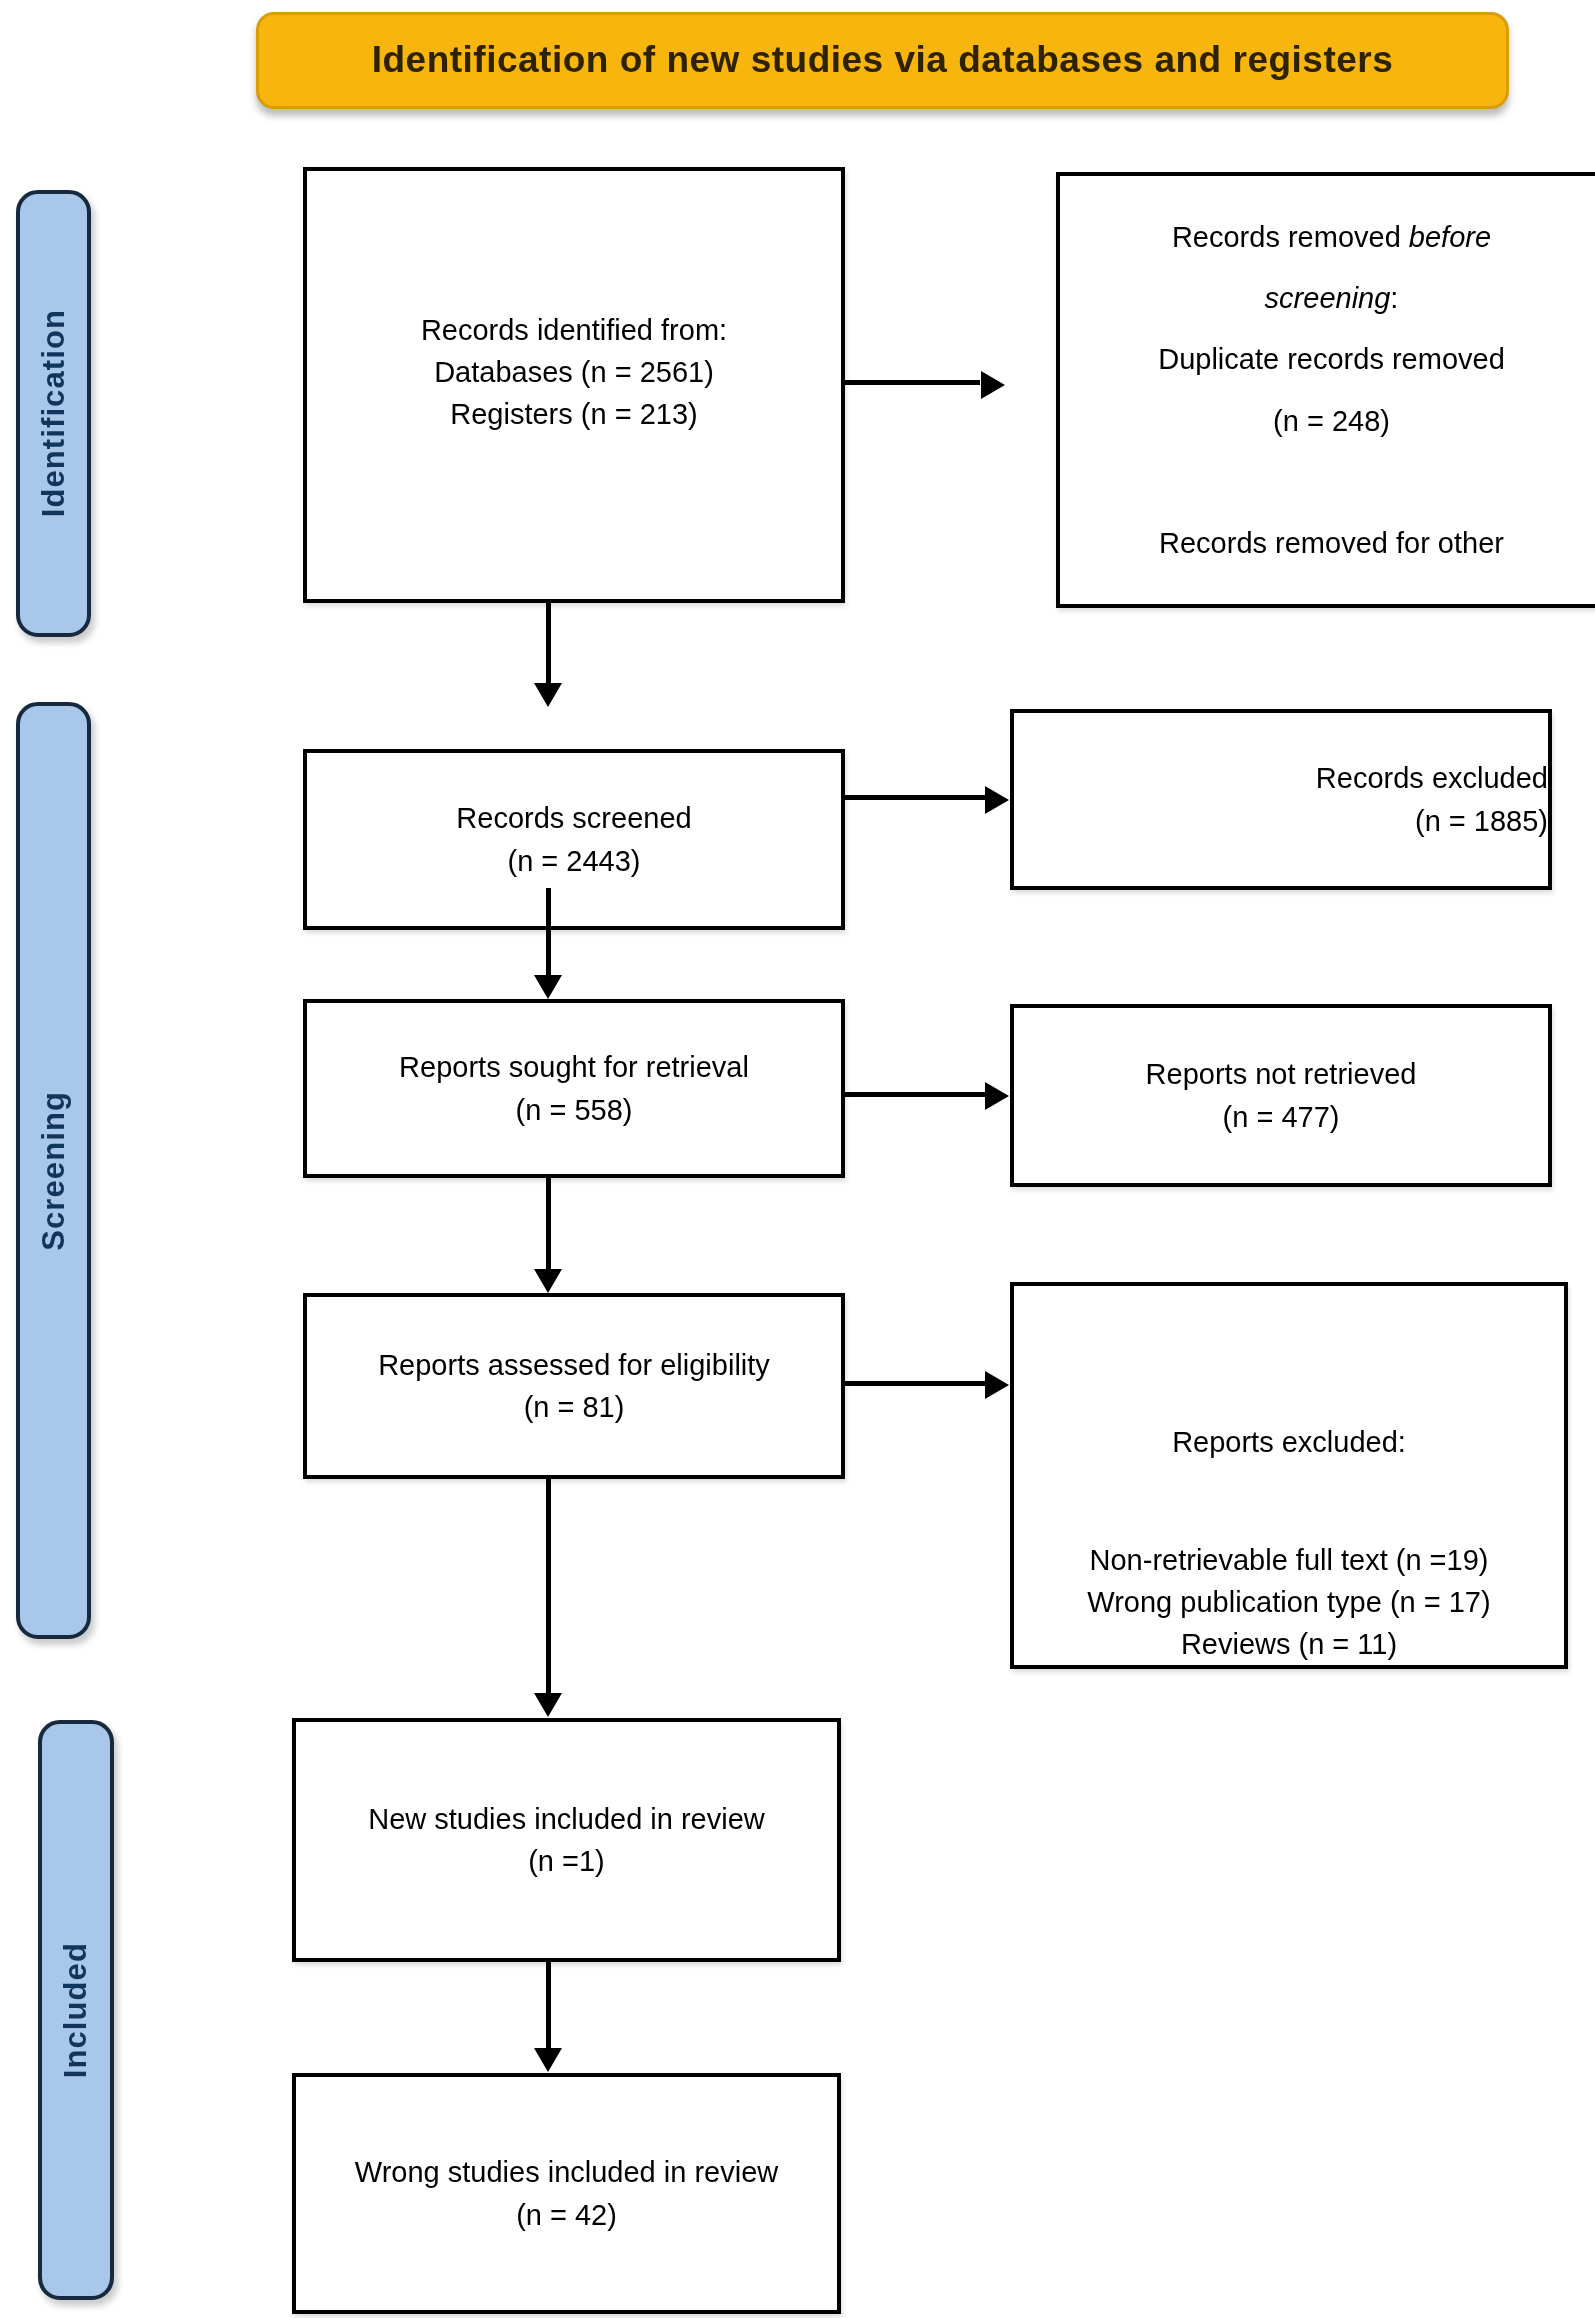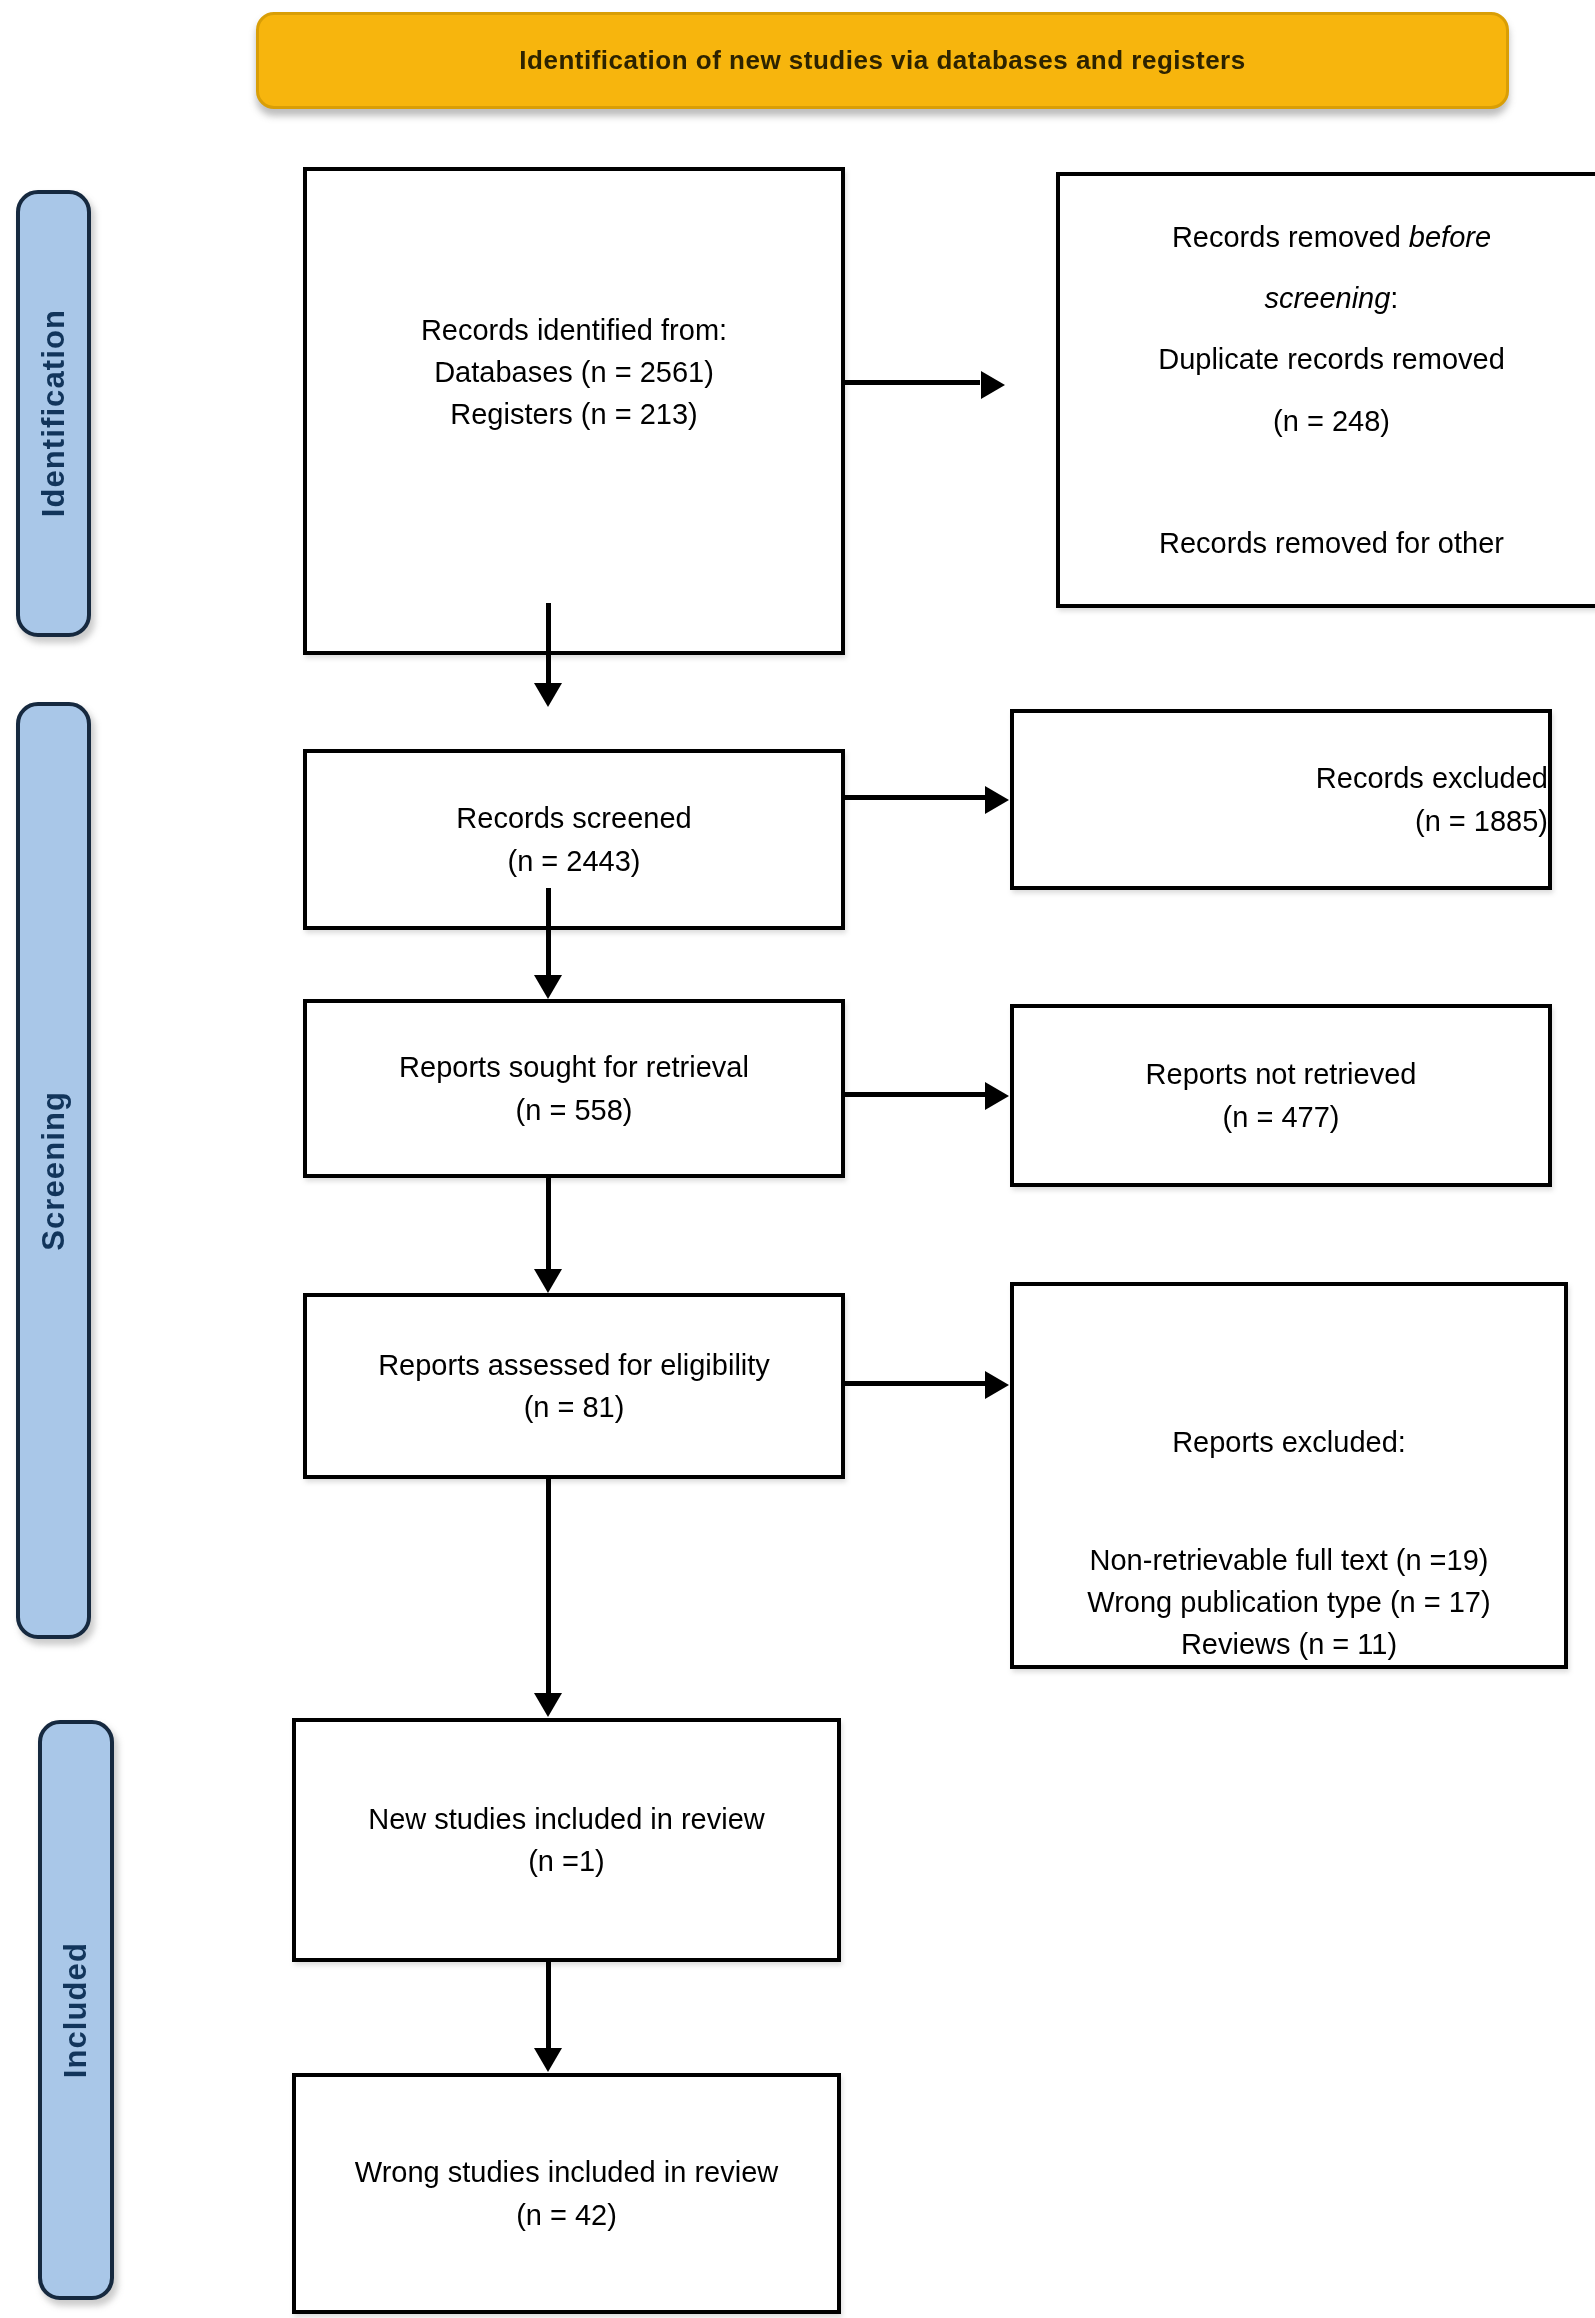--- a/index.html
+++ b/index.html
@@ -18,21 +18,21 @@
     left:256px; top:11.7px;
     width:1253px; height:97px;
     background:#f7b50d;
     border:3.2px solid #d99e06;
     border-radius:18px;
     box-sizing:border-box;
     display:flex; align-items:center; justify-content:center;
     box-shadow:0 6.4px 7.4px rgba(110,110,110,.45);
   }
   .banner span{
-    font-size:26px; font-weight:700; color:#2d2300; letter-spacing:0.5px;
+    font-size:37px; font-weight:700; color:#2d2300; letter-spacing:0.5px;
   }
   
   .stage{
     position:absolute;
     background:#a9c7e8;
     border:4.8px solid #16293f;
     border-radius:22px;
     box-sizing:border-box;
     display:flex; align-items:center; justify-content:center;
     box-shadow:3.2px 5.3px 6.4px rgba(110,110,110,.35);
@@ -57,21 +57,21 @@
     font-size:29px; line-height:1.45;
     box-shadow:1.6px 3.7px 4.8px rgba(130,130,130,.28);
   }
   .box.center{justify-content:center;}
   .box .line{width:100%;}
   .it{font-style:italic;}
   .spacer-s{height:42px;}
   .spacer-m{height:80px;}
   .pt1{padding-top:69px;}
   .pt2{padding-top:80px;}
-  .box-records-identified{left:303px; top:167px; width:542px; height:488px;}
+  .box-records-identified{left:303px; top:167px; width:542px; height:436px;}
   .box-records-removed{left:1056px; top:172px; width:551px; height:436px; justify-content:center;gap:19px;}
   .box-records-screened{left:303px; top:707px; width:542px; height:181px;margin-top:42px;}
   .box-records-excluded{left:1010px; top:709px; width:542px; height:181px;text-align:right;}
   .box-reports-sought{left:303px; top:999px; width:542px; height:179px;}
   .box-reports-not-retrieved{left:1010px; top:1004px; width:542px; height:183px;}
   .box-reports-assessed{left:303px; top:1293px; width:542px; height:186px;}
   .box-reports-excluded{left:1010px; top:1282px; width:558px; height:387px;}
   .box-new-studies{left:292px; top:1718px; width:549px; height:244px;}
   .box-total-studies{left:292px; top:2073px; width:549px; height:241px;}
   

